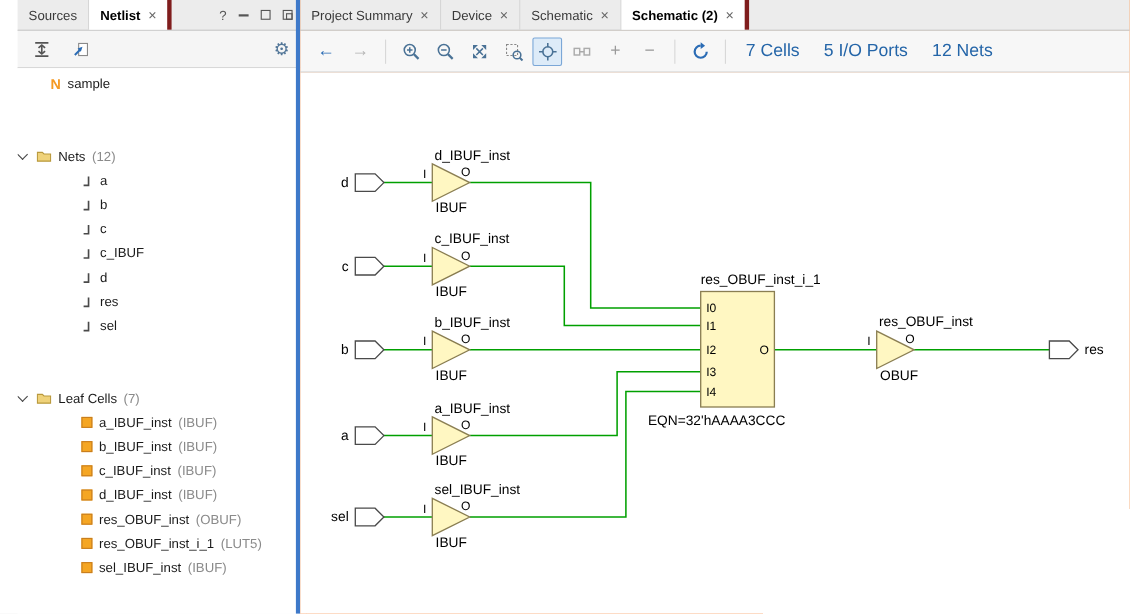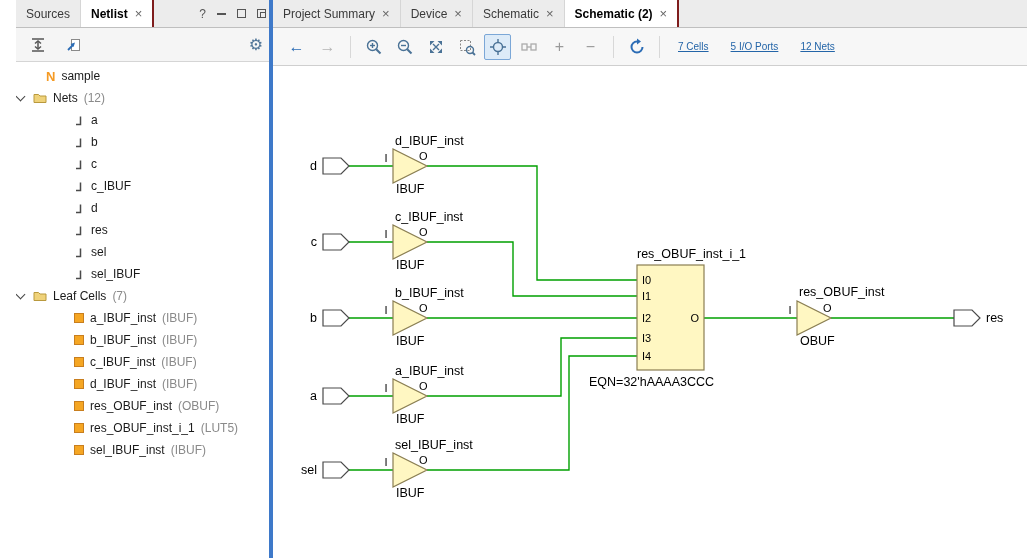--- a/index.html
+++ b/index.html
@@ -5,40 +5,40 @@
   * { box-sizing: border-box; margin: 0; padding: 0; }
   body { font-family: "Liberation Sans", sans-serif; background: #ddd; }
   .app { position: relative; width: 1027px; height: 558px; background: #fff; overflow: hidden;
          font-size: 12px; color: #1a1a1a; }
 
   
   .tabbar { height: 28px; flex: 0 0 28px; background: #ECECEC; border-bottom: 1px solid #BFBFBF;
             display: flex; align-items: stretch; }
   .tab { display: flex; align-items: center; gap: 7px; padding: 0 10px; color: #3a3a3a;
          border-right: 1px solid #D6D6D6; cursor: default; white-space: nowrap; }
-  .tab.active { background: #fff; color: #000; font-weight: bold; border-right: 2px solid #7f1d1d; }
+  .tab.active { background: #fff; color: #000; font-weight: bold; border-right: 4px solid #7f1d1d; }
   .tab .close { font-weight: normal; color: #666; font-size: 13px; }
   .titlebar-icons { margin-left: auto; display: flex; align-items: center; gap: 11px; padding: 0 12px; color: #555; }
   .dash-icon { width: 9px; border-top: 2px solid #555; display: inline-block; }
   .sq-icon { width: 9px; height: 9px; border: 1px solid #555; display: inline-block; }
   .sq2-icon { width: 9px; height: 9px; border: 1px solid #555; display: inline-block; position: relative; }
   .sq2-icon::after { content: ""; position: absolute; left: 2px; top: 2px; width: 4px; height: 4px; border: 1px solid #555; }
 
   
   .left-panel { position: absolute; left: 16px; top: 0; width: 263px; height: 558px; background: #fff;
                 border-right: 1px solid #C9C9C9; display: flex; flex-direction: column; }
   .panel-toolbar { height: 34px; flex: 0 0 34px; background: #F5F5F5; border-bottom: 1px solid #D5D5D5;
                    display: flex; align-items: center; padding: 0 12px; gap: 16px; }
   .tb-flat { display: flex; align-items: center; justify-content: center; width: 20px; height: 20px; }
   .gear-btn { margin-left: auto; font-size: 16px; color: #527698; }
 
   .tree { flex: 1 1 auto; overflow: hidden; background: #fff; padding-top: 3px; }
   .tree-row { height: 22px; display: flex; align-items: center; gap: 6px; white-space: nowrap; }
   .row-root { padding-left: 30px; }
-  .row-group { padding-left: 1px; }
+  .row-group { padding-left: 1px; margin-top: 44px; }
   .row-leaf { padding-left: 58px; }
   .chev { width: 7px; height: 7px; border-right: 1.6px solid #444; border-bottom: 1.6px solid #444;
           transform: rotate(45deg); margin-right: 3px; margin-top: -3px; flex: none; }
   .icon-n { color: #F59A23; font-weight: bold; font-size: 13px; }
   .cell-icon { width: 10px; height: 10px; background: var(--cell-orange, #F5A623); border: 1px solid #C87E1E; flex: none; }
   .count, .cell-type { color: #8a8a8a; }
 
   
   .accent-strip { position: absolute; left: 269px; top: 0; width: 4px; height: 558px; background: var(--accent-blue, #3E79C9); }
   .right-panel { position: absolute; left: 273px; top: 0; width: 754px; height: 558px;
@@ -46,21 +46,21 @@
   .schematic-toolbar { height: 38px; flex: 0 0 38px; background: #F7F7F7; border-bottom: 1px solid #CFCFCF;
                        display: flex; align-items: center; padding: 0 10px; gap: 4px; }
   .tb-btn { width: 27px; height: 26px; display: flex; align-items: center; justify-content: center;
             border-radius: 2px; border: 1px solid transparent; }
   .tb-btn.selected { border: 1px solid var(--selected-tool-border, #7BA7D7); background: var(--selected-tool-bg, #DDEBF8); }
   .tb-sep { width: 1px; height: 22px; background: #D8D8D8; margin: 0 5px; flex: none; }
   .arrow { font-size: 16px; font-weight: bold; line-height: 1; }
   .arrow.back { color: #2B6CB5; }
   .arrow.fwd { color: #B5B5B5; }
   .pm { font-size: 16px; color: #9a9a9a; line-height: 1; }
-  .stat { color: var(--link-blue, #2465A8); margin: 0 9px; font-size: 10px; text-decoration: underline; }
+  .stat { color: var(--link-blue, #2465A8); margin: 0 9px; font-size: 16px; }
 
   .canvas { flex: 1 1 auto; background: #fff; position: relative; overflow: hidden; }
   svg.schematic { position: absolute; left: 0; top: 0; }
   .wire { stroke: var(--wire-green, #00A000); stroke-width: 1.4; fill: none; }
   .comp { fill: var(--comp-fill, #FFF7C2); stroke: var(--comp-stroke, #8A7E52); stroke-width: 1.2; }
   .port-shape { fill: #fff; stroke: #4a4a4a; stroke-width: 1.2; }
   svg text { font-family: "Liberation Sans", sans-serif; fill: #000; }
   .inst-label { font-size: 12.5px; }
   .pin-label { font-size: 11px; }
   .type-label { font-size: 12.5px; }
@@ -160,26 +160,20 @@
             <path d="M2 9.5 H6.5 V1.5" fill="none" stroke="#4a4a4a" stroke-width="1.5"></path>
           </svg>
         <span>res</span>
       </div>
       <div class="tree-row row-leaf">
         <svg width="11" height="11" viewBox="0 0 11 11">
             <path d="M2 9.5 H6.5 V1.5" fill="none" stroke="#4a4a4a" stroke-width="1.5"></path>
           </svg>
         <span>sel</span>
       </div>
-      <div class="tree-row row-leaf">
-        <svg width="11" height="11" viewBox="0 0 11 11">
-            <path d="M2 9.5 H6.5 V1.5" fill="none" stroke="#4a4a4a" stroke-width="1.5"></path>
-          </svg>
-        <span>sel_IBUF</span>
-      </div>
 
       <div class="tree-row row-group">
         <span class="chev"></span>
         <svg width="14" height="12" viewBox="0 0 14 12">
           <path d="M1 2.5 H5.5 L7 4 H13 V10.5 H1 Z" fill="#EFD27A" stroke="#B9993D"></path>
         </svg>
         <span>Leaf Cells</span>
         <span class="count">(7)</span>
       </div>
 

